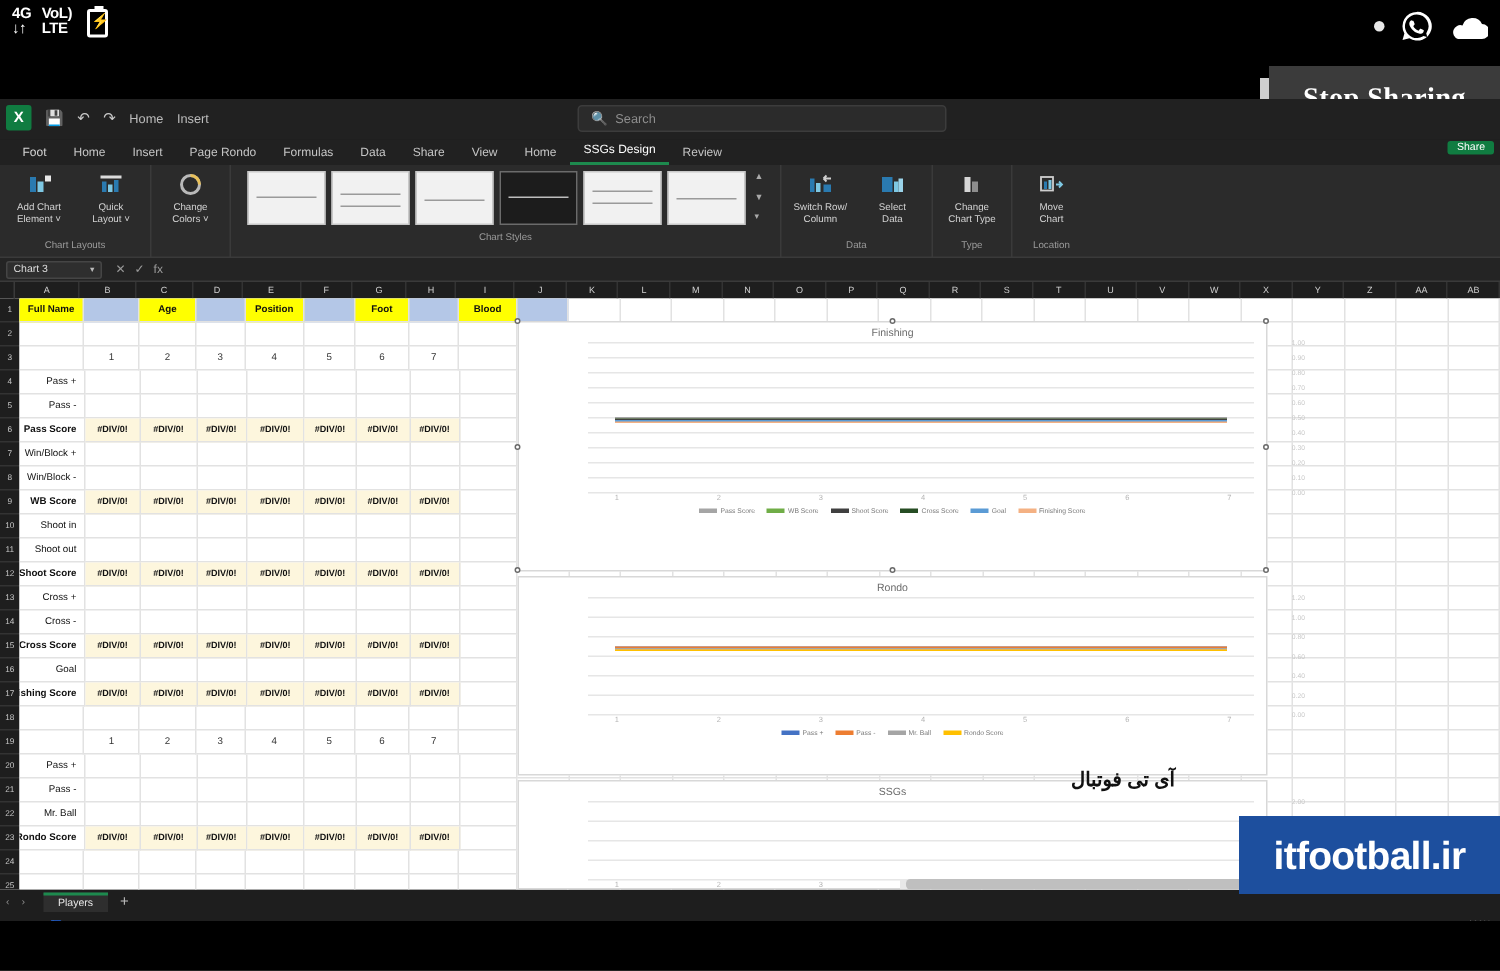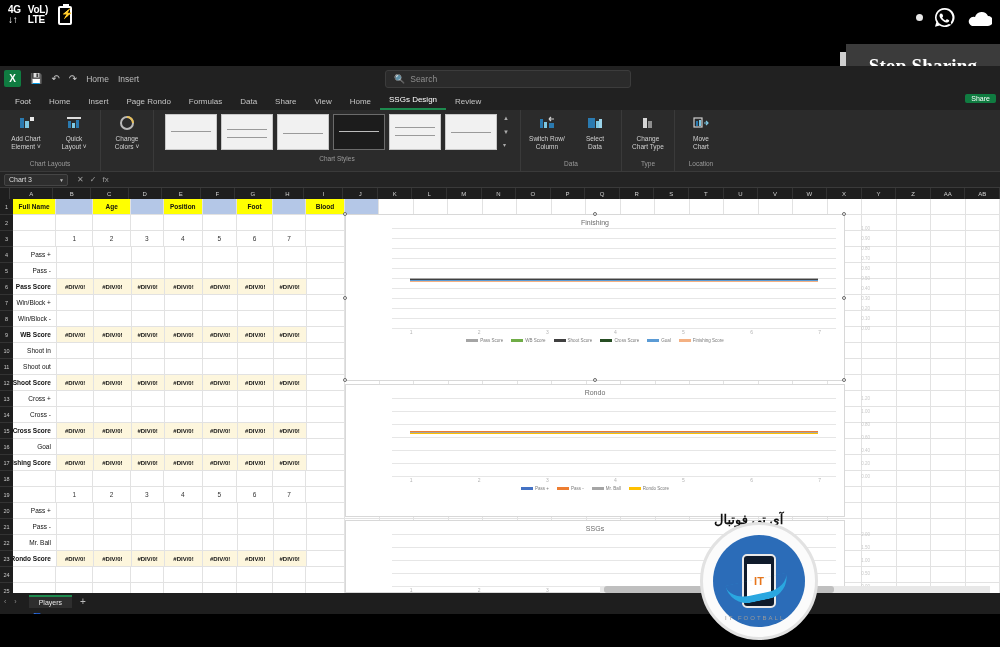--- a/index.html
+++ b/index.html
@@ -1364,24 +1364,18 @@
         </div>
         <span class="zs-txt">100%</span>
       </div>
     </div>
   </div>
 
   <div class="bottompad"></div>
 
   <div class="wm">
     <div class="wm-fa">آی تی فوتبال</div>
-    <div class="wm-badge">
-      <div class="wm-inner">
-        <div class="wm-phone">
-          <div class="wm-phone-in">IT</div>
-        </div>
-        <div class="wm-swoosh"></div>
-      </div>
-      <div class="wm-itf">IT FOOTBALL</div>
+    <div class="wm-bar">
+      <span>itfootball.ir</span>
     </div>
   </div>
 
 </div>
 
 </body></html>

